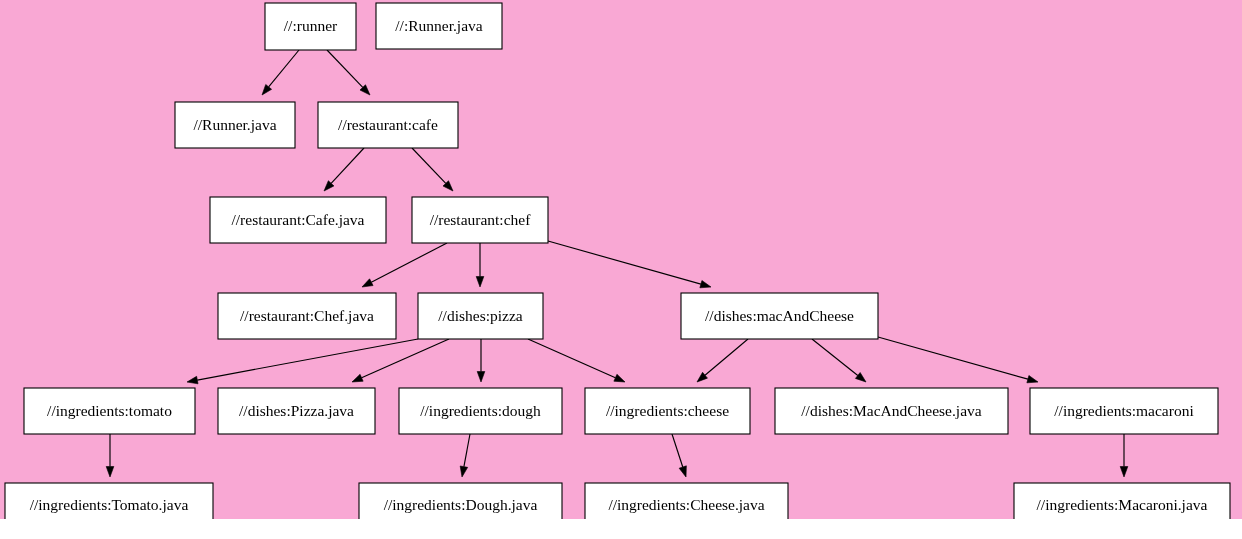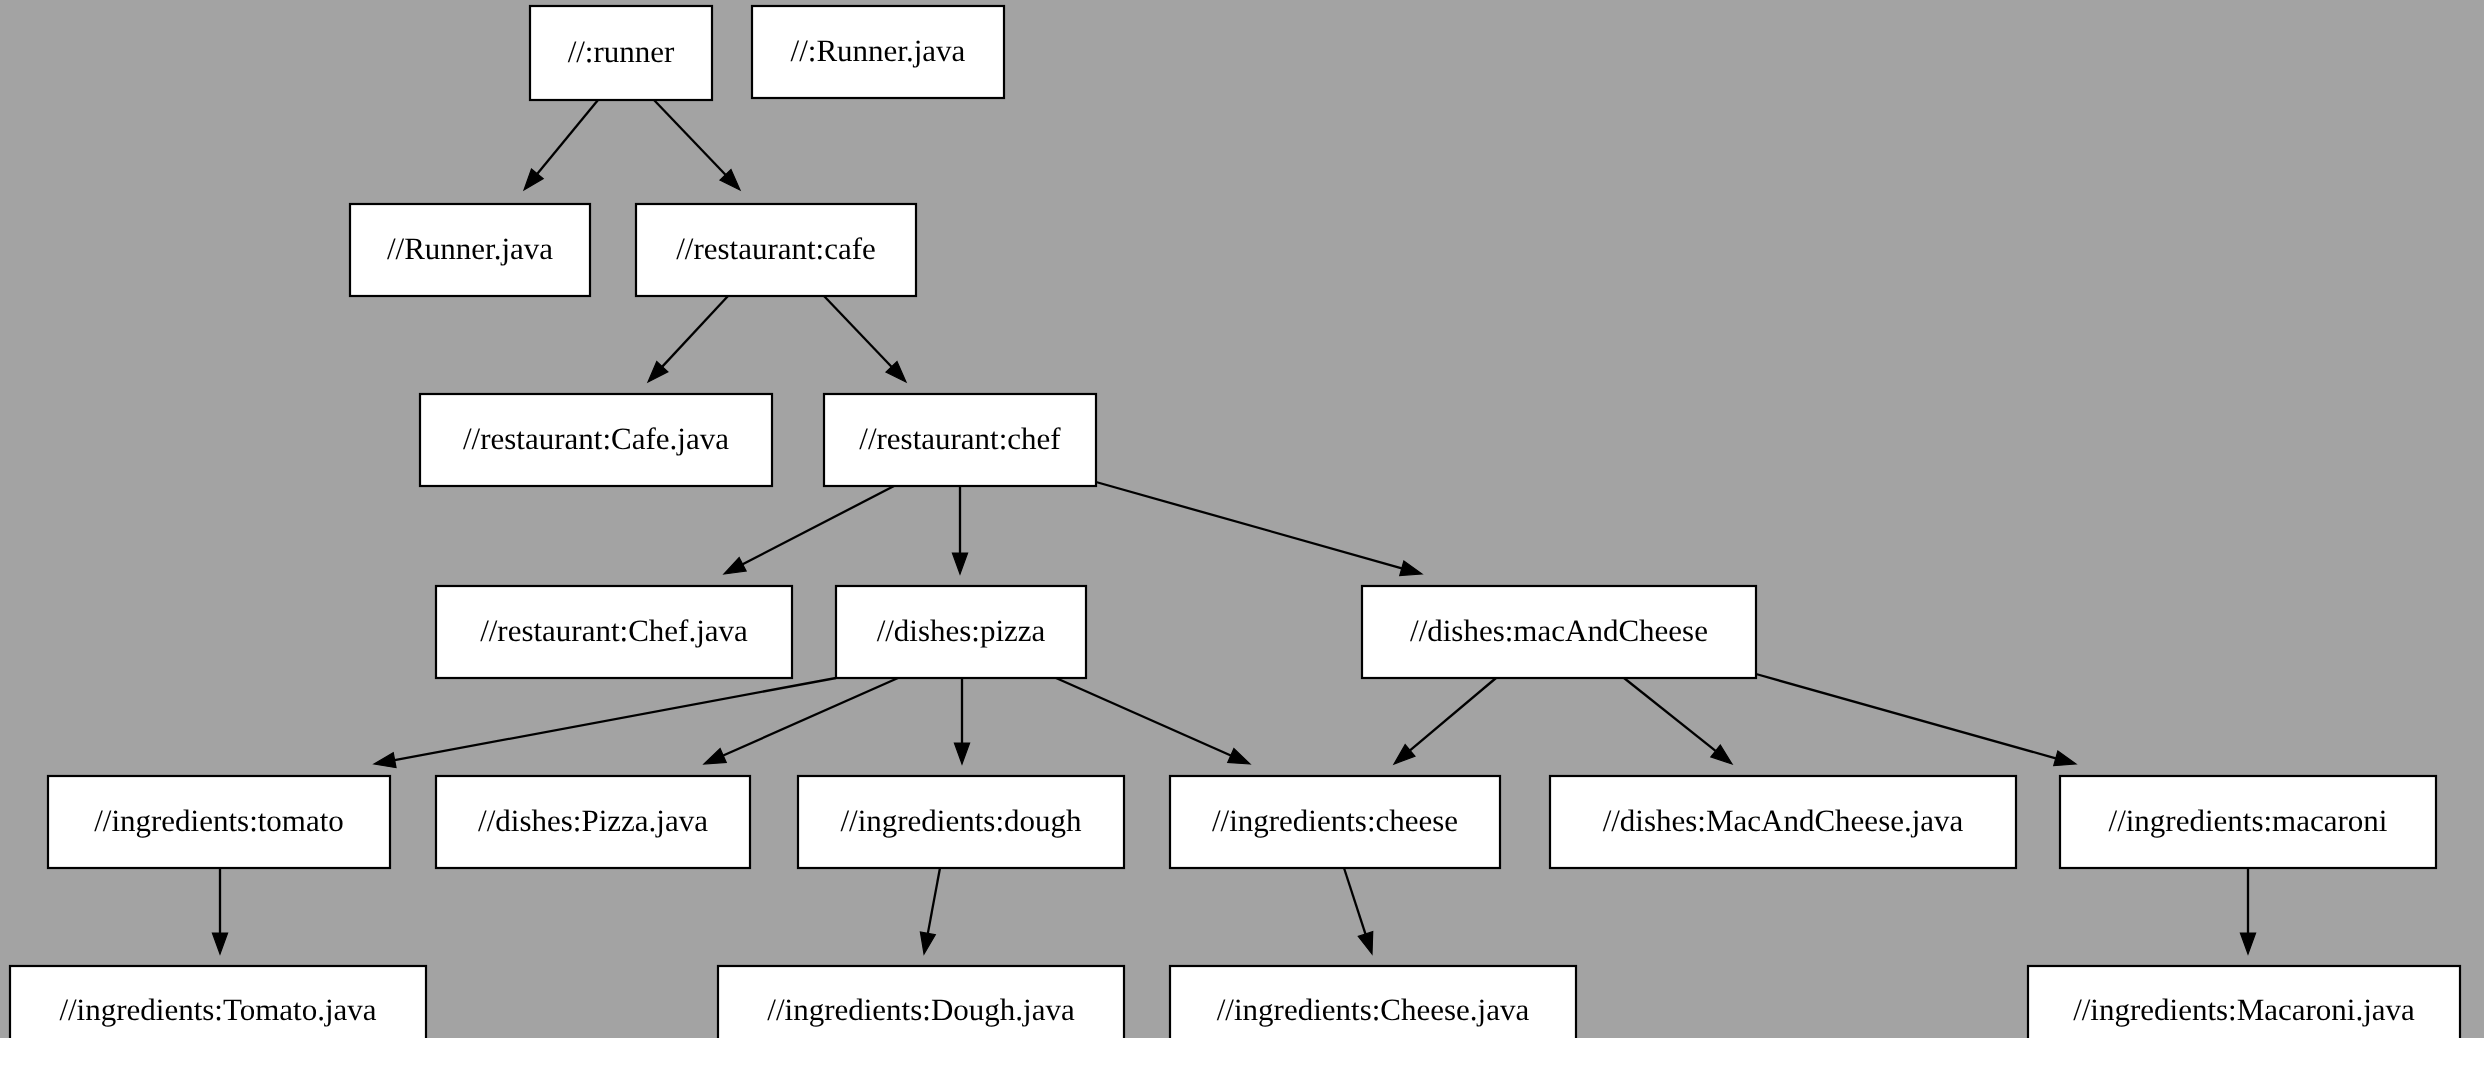--- a/index.html
+++ b/index.html
@@ -4,21 +4,21 @@
 <style>
   html, body {
     margin: 0;
     padding: 0;
     background: #ffffff;
   }
   #graph-canvas {
     position: relative;
     width: 1242px;
     height: 519px;
-    background: #a3a3a3;
+    background: #f9a8d4;
     font-family: "Liberation Serif", "DejaVu Serif", serif;
     overflow: hidden;
   }
   svg.graph-svg {
     position: absolute;
     left: 0;
     top: 0;
     width: 1242px;
     height: 539px;
   }

